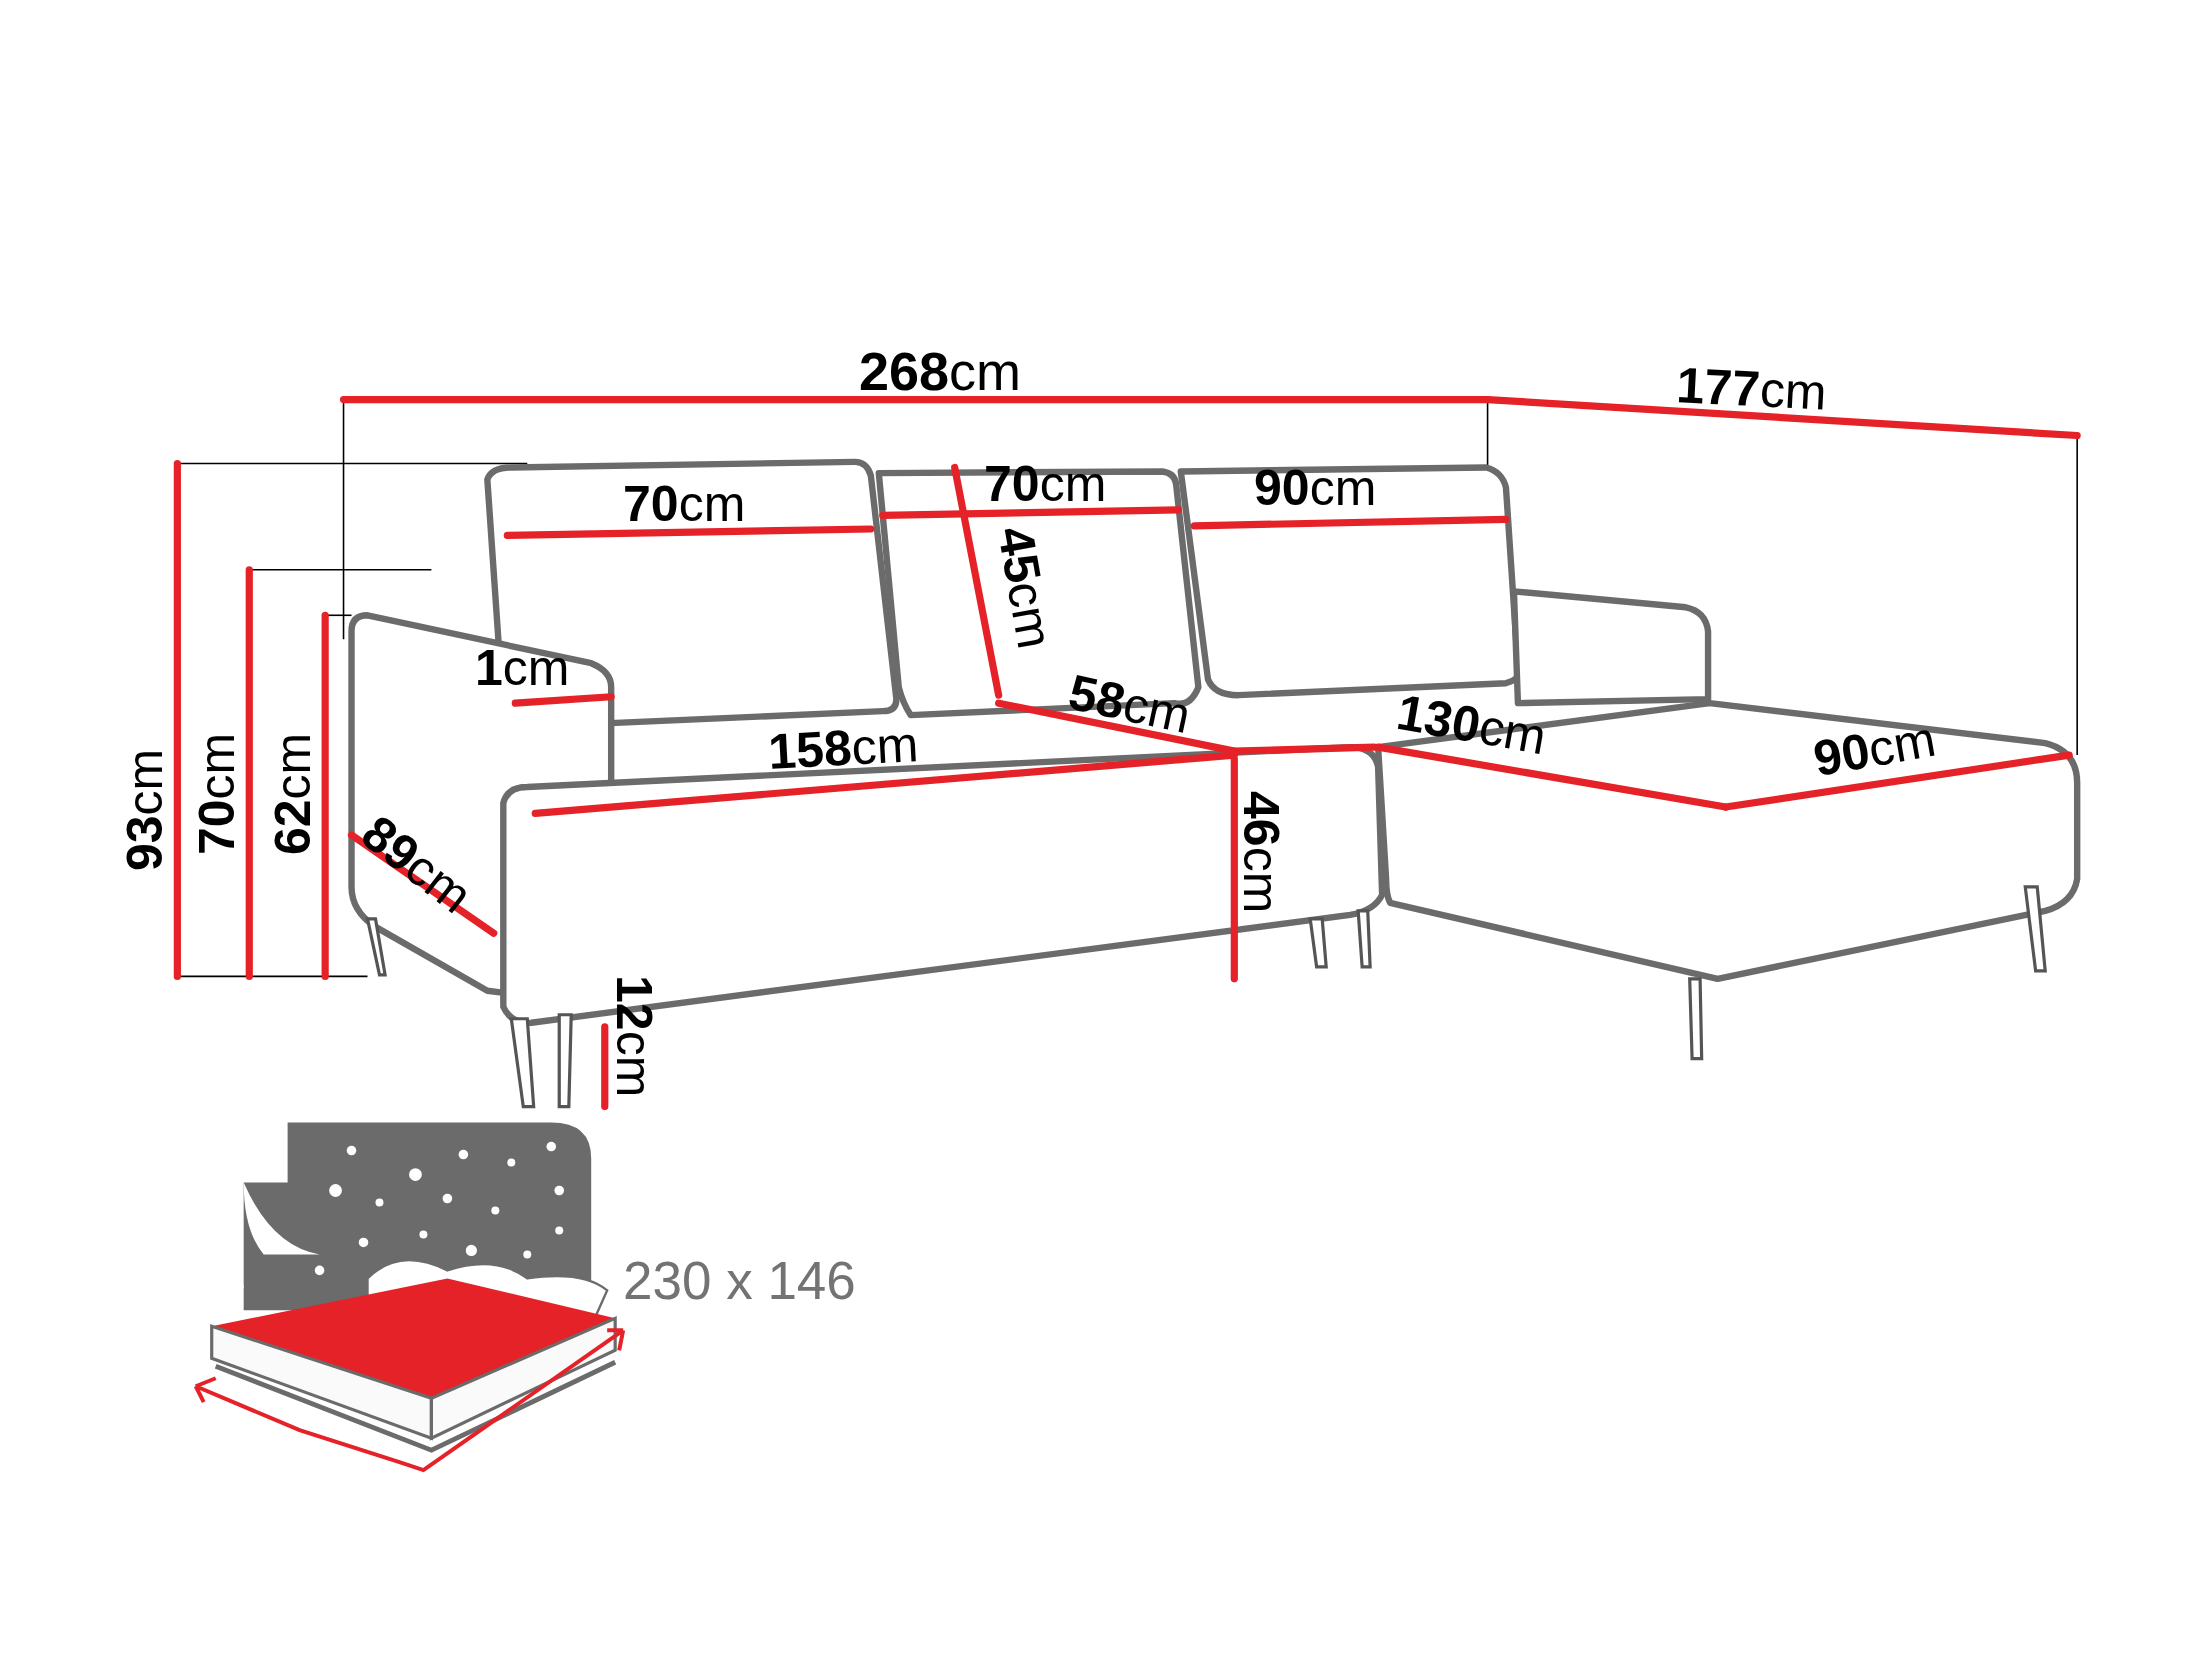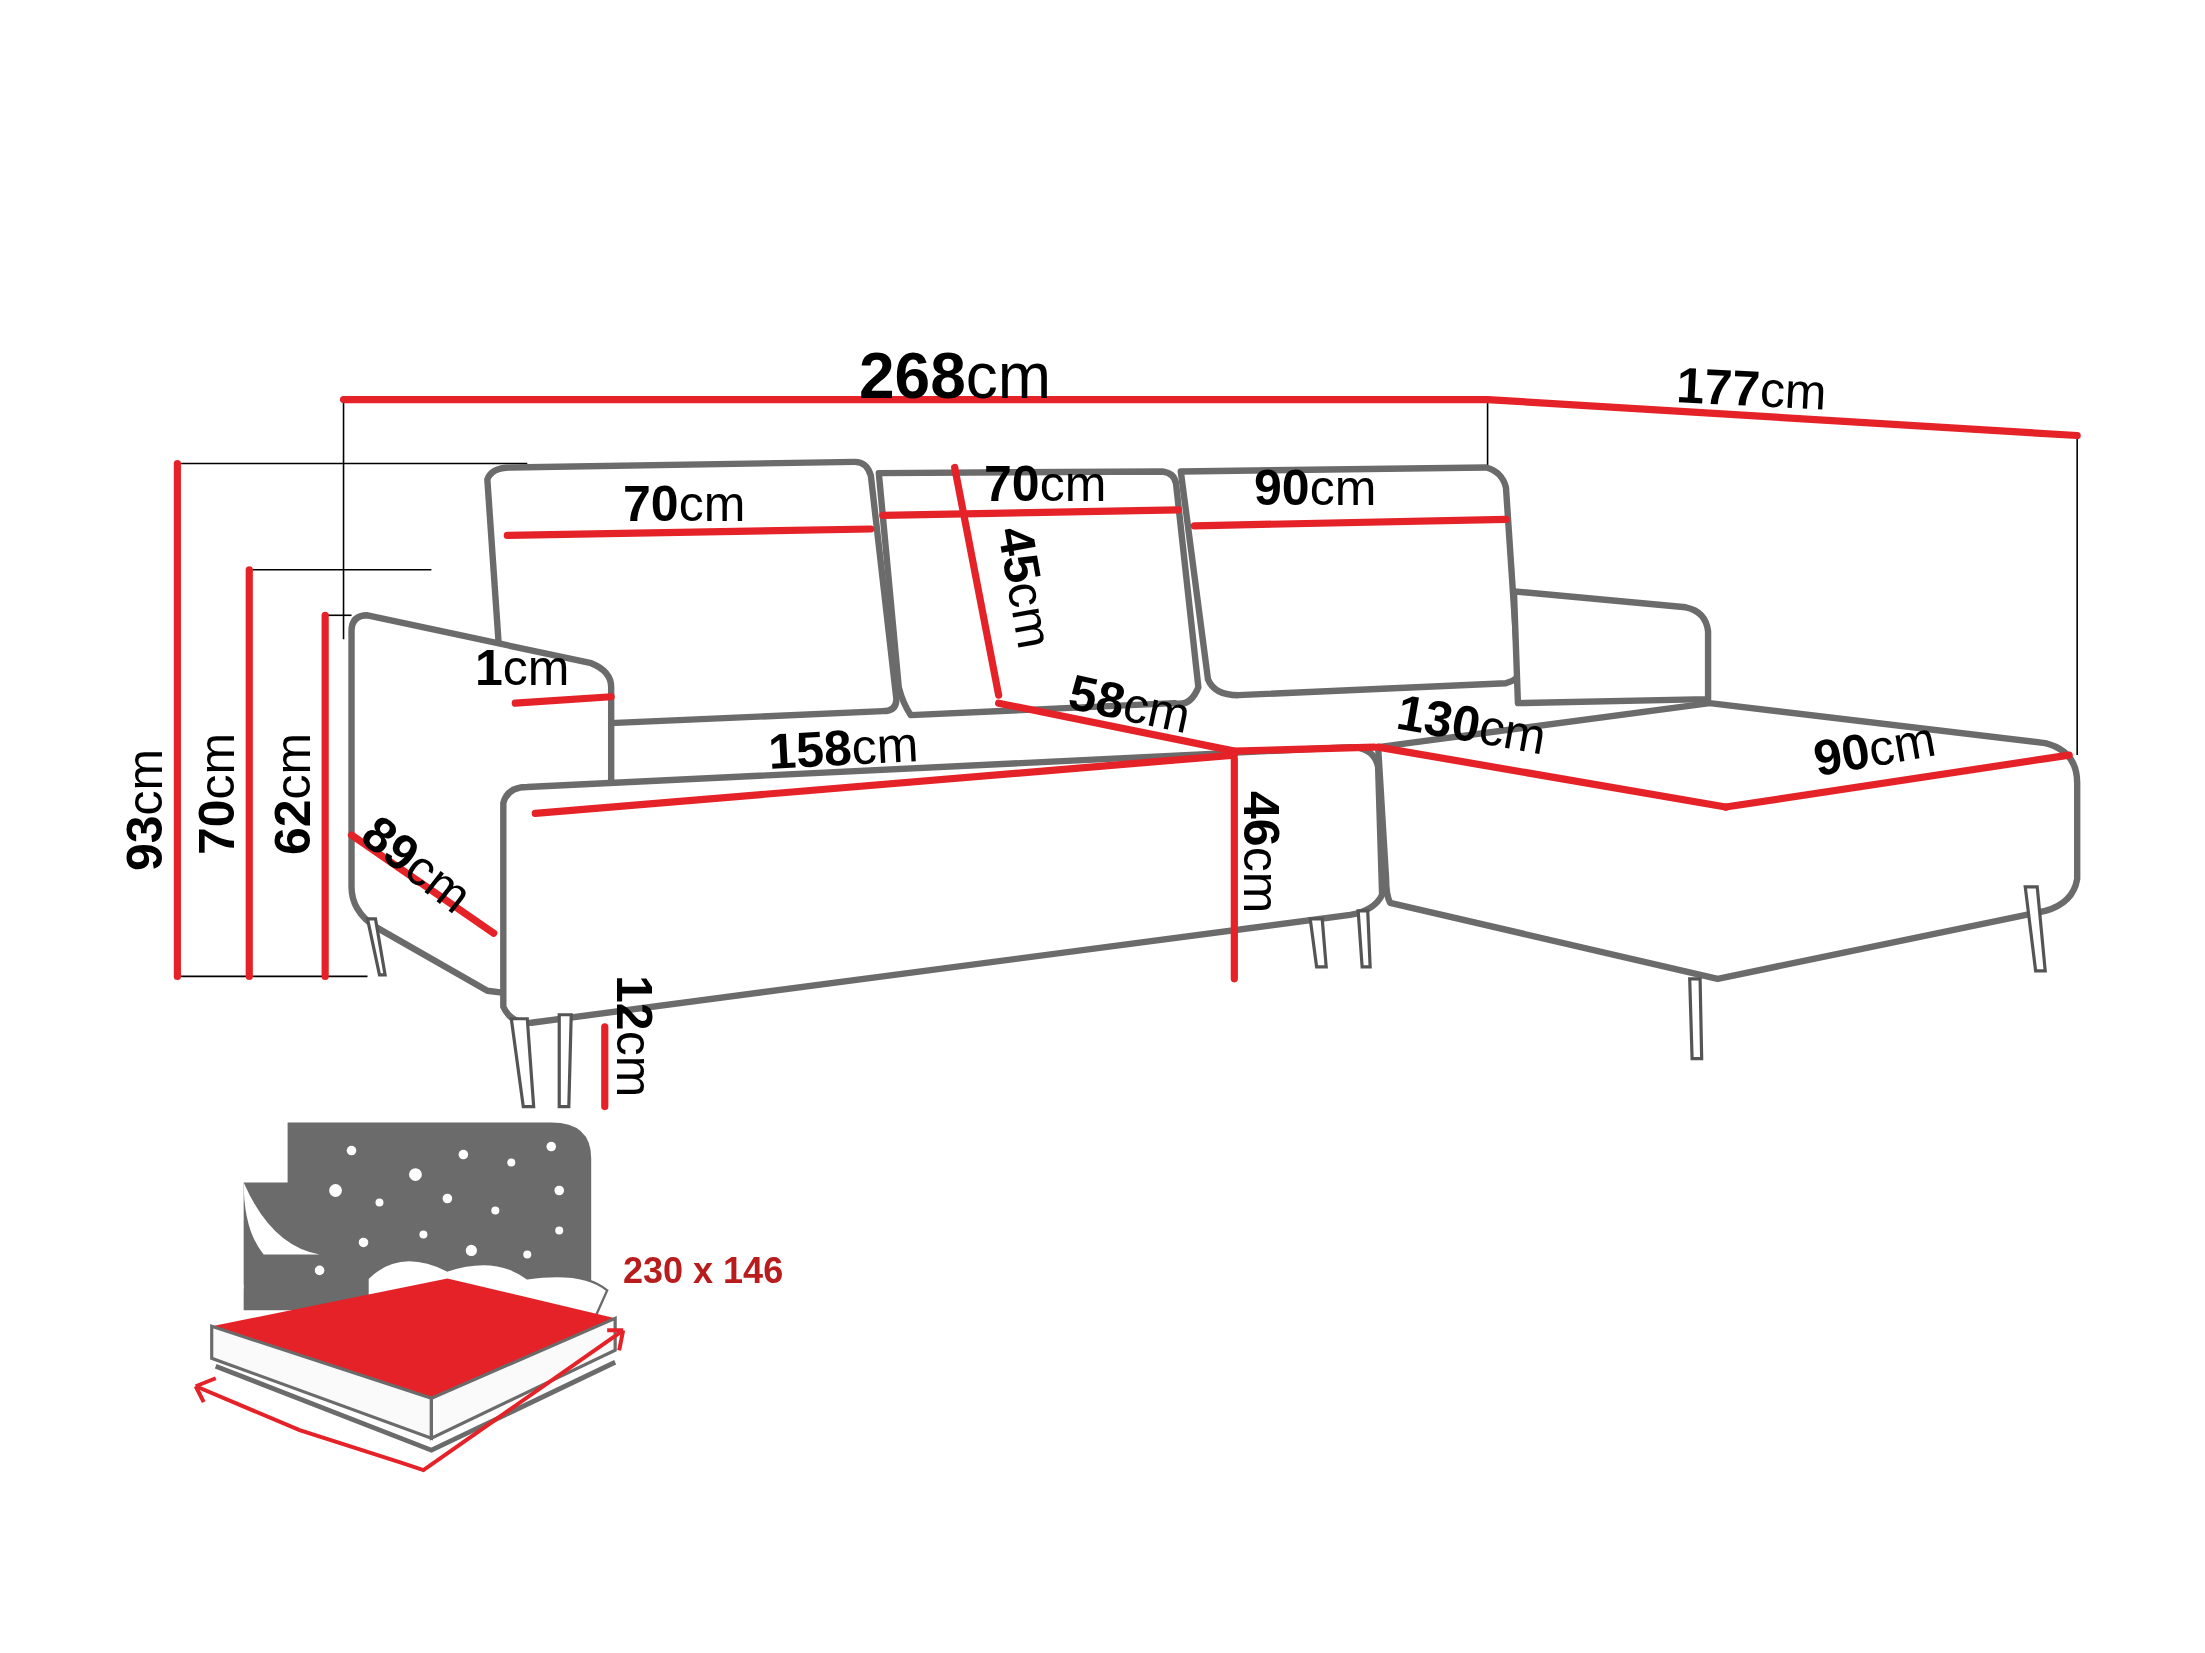--- a/index.html
+++ b/index.html
@@ -1,21 +1,21 @@
 <!DOCTYPE html>
 <html style="font-size:12.8px"><head>
 <meta charset="utf-8">
 <style>
   html,body{margin:0;padding:0;background:#ffffff;}
   body{width:2205px;height:1654px;position:relative;overflow:hidden;font-family:"Liberation Sans",sans-serif;}
   svg{position:absolute;left:0;top:0;}
   .lbl{position:absolute;white-space:nowrap;color:#000;line-height:1;transform-origin:left top;}
   .lbl b{font-weight:700;}
   .lbl .u{font-weight:400;}
-  .bedlbl{position:absolute;color:#b91c1c;font-weight:700;font-size:36px;white-space:nowrap;}
+  .bedlbl{position:absolute;color:#737373;font-weight:400;font-size:53px;white-space:nowrap;}
 </style>
 </head>
 <body>
 
 <svg width="2205" height="1654" viewBox="0 0 2760 2070">
 
   <g stroke="#000" stroke-width="2" fill="none">
     <line x1="430" y1="497" x2="430" y2="800"></line>
     <line x1="1862" y1="497" x2="1862" y2="585"></line>
     <line x1="2600" y1="545" x2="2600" y2="945"></line>
@@ -101,21 +101,21 @@
     <path d="M265 1660 L560 1600 L770 1650 L540 1750 Z" fill="#e52228"></path>
     <path d="M265 1660 L540 1750 L540 1800 L265 1700 Z" fill="#fafafa" stroke="#6b6b6b" stroke-width="4"></path>
     <path d="M540 1750 L770 1650 L770 1690 L540 1800 Z" fill="#fafafa" stroke="#6b6b6b" stroke-width="4"></path>
     <path d="M270 1710 L540 1815 L770 1705" fill="none" stroke="#6b6b6b" stroke-width="6"></path>
     <path d="M245 1735 L375 1790 L500 1830 L530 1840 L780 1665" fill="none" stroke="#e52228" stroke-width="5"></path>
     <path d="M245 1735 L270 1725 M245 1735 L255 1755" stroke="#e52228" stroke-width="5"></path>
     <path d="M780 1665 L760 1665 M780 1665 L775 1690" stroke="#e52228" stroke-width="5"></path>
   </g>
 </svg>
 
-<div class="lbl" style="left:859px;top:344px;font-size:64px;">
+<div class="lbl" style="left:859px;top:344px;font-size:54px;">
   <b>268</b><span class="u">cm</span>
 </div>
 <div class="lbl" style="left:1678px;top:360px;font-size:50px;transform:rotate(3deg);">
   <b>177</b><span class="u">cm</span>
 </div>
 <div class="lbl" style="left:623px;top:479px;font-size:50px;">
   <b>70</b><span class="u">cm</span>
 </div>
 <div class="lbl" style="left:984px;top:459px;font-size:50px;">
   <b>70</b><span class="u">cm</span>

